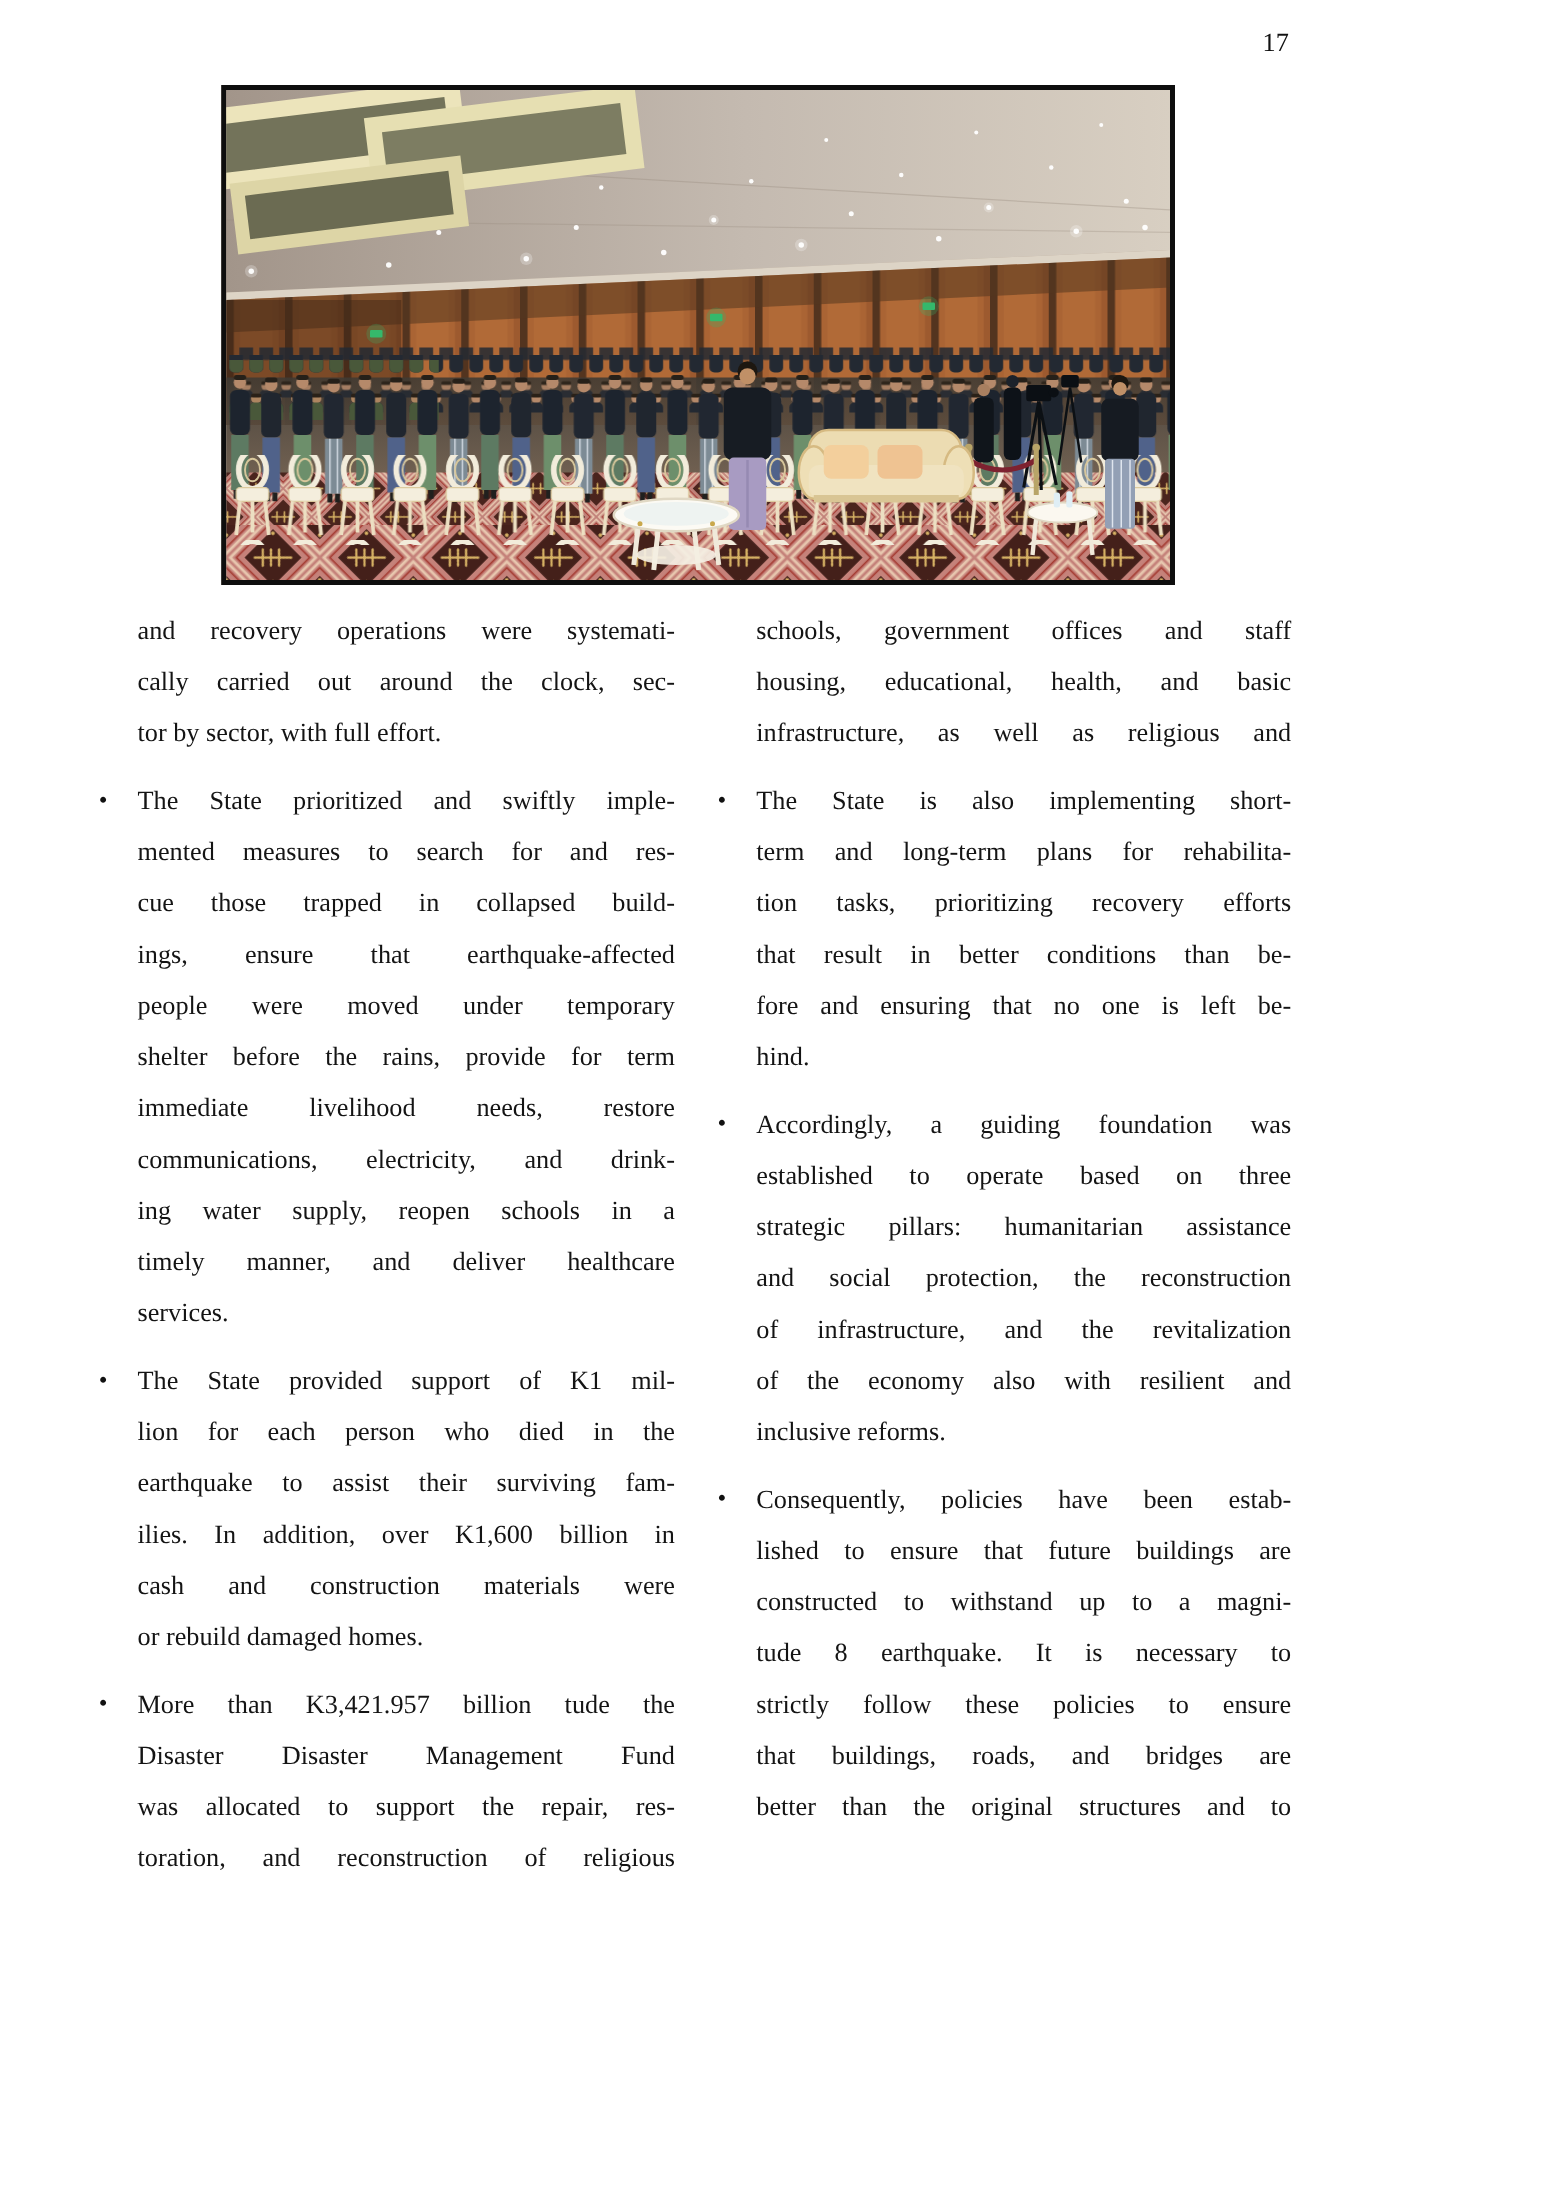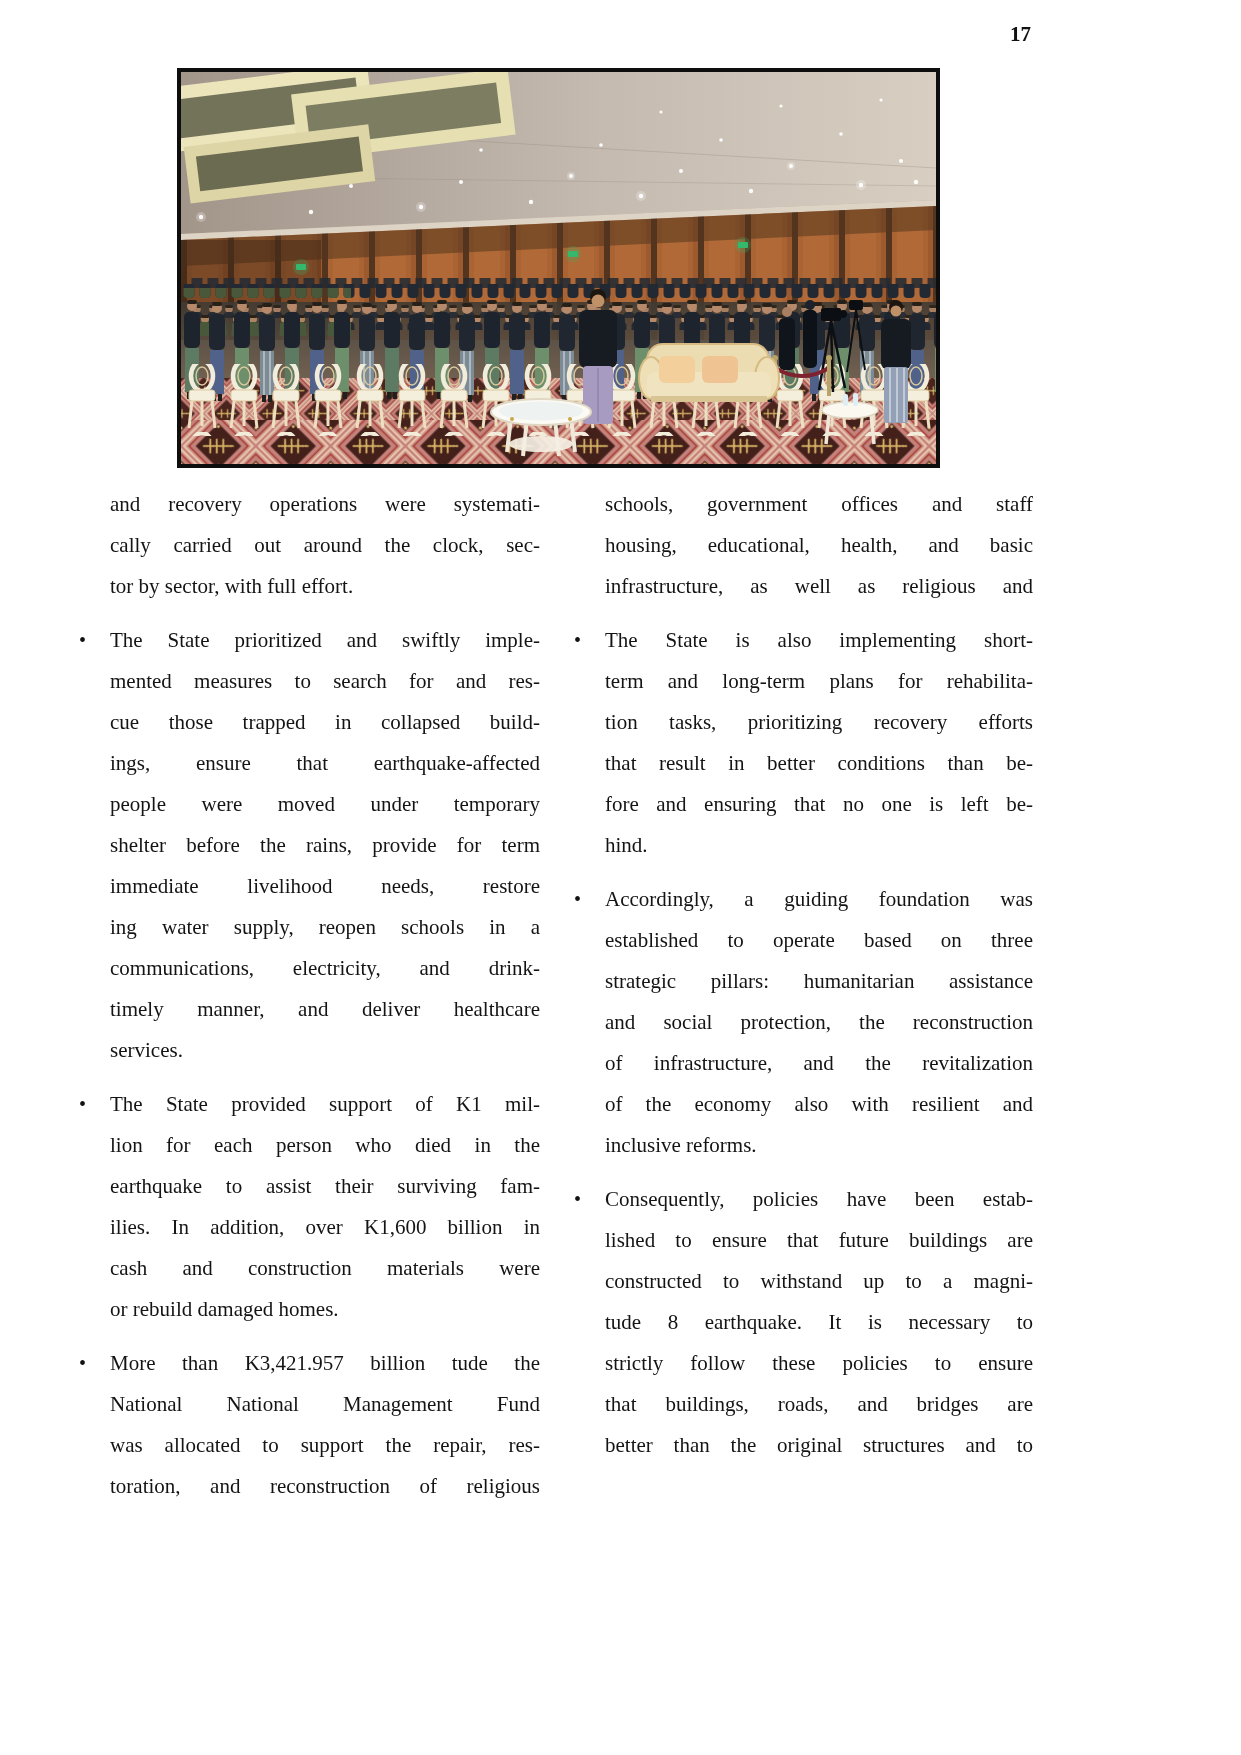--- a/index.html
+++ b/index.html
@@ -1,21 +1,21 @@
 <!DOCTYPE html>
 <html><head>
 <meta charset="utf-8">
 <style>
   html,body{margin:0;padding:0;background:#ffffff;}
   .page{
     position:relative;width:1241px;height:1755px;background:#ffffff;
     font-family:"Liberation Serif", serif;color:#111;overflow:hidden;
   }
   .page-number{
-    position:absolute;top:22px;left:1010px;font-size:21px;font-weight:bold;color:#111;
+    position:absolute;top:22px;left:1010px;font-size:21px;font-weight:normal;color:#111;
   }
   .photo-frame{
     position:absolute;left:177px;top:68px;width:755px;height:392px;
     border:4px solid #0e0e0e;background:#b9a99a;
   }
   .photo-frame svg{display:block;}
   .text-col{position:absolute;top:484px;font-size:21px;line-height:41px;color:#141414;}
   .col-left{left:110px;width:430px;}
   .col-right{left:605px;width:428px;}
   .para{position:relative;margin:0 0 13px 0;}
@@ -274,38 +274,38 @@
       </div>
       <div class="para">
         <span class="bullet-marker">•</span>
         <div class="tline">The State prioritized and swiftly imple-</div>
         <div class="tline">mented measures to search for and res-</div>
         <div class="tline">cue those trapped in collapsed build-</div>
         <div class="tline">ings, ensure that earthquake-affected</div>
         <div class="tline">people were moved under temporary</div>
         <div class="tline">shelter before the rains, provide for term</div>
         <div class="tline">immediate livelihood needs, restore</div>
+        <div class="tline">communications, electricity, and drink-</div>
         <div class="tline">ing water supply, reopen schools in a</div>
-        <div class="tline">communications, electricity, and drink-</div>
         <div class="tline">timely manner, and deliver healthcare</div>
         <div class="tline pl">services.</div>
       </div>
       <div class="para">
         <span class="bullet-marker">•</span>
         <div class="tline">The State provided support of K1 mil-</div>
         <div class="tline">lion for each person who died in the</div>
         <div class="tline">earthquake to assist their surviving fam-</div>
         <div class="tline">ilies. In addition, over K1,600 billion in</div>
         <div class="tline">cash and construction materials were</div>
         <div class="tline pl">or rebuild damaged homes.</div>
       </div>
       <div class="para">
         <span class="bullet-marker">•</span>
         <div class="tline">More than K3,421.957 billion tude the</div>
-        <div class="tline">National National Management Fund</div>
+        <div class="tline">Disaster Disaster Management Fund</div>
         <div class="tline">was allocated to support the repair, res-</div>
         <div class="tline">toration, and reconstruction of religious</div>
       </div>
     </div>
   <div class="text-col col-right" id="col-right">
       <div class="para">
         <div class="tline">schools, government offices and staff</div>
         <div class="tline">housing, educational, health, and basic</div>
         <div class="tline">infrastructure, as well as religious and</div>
       </div>

